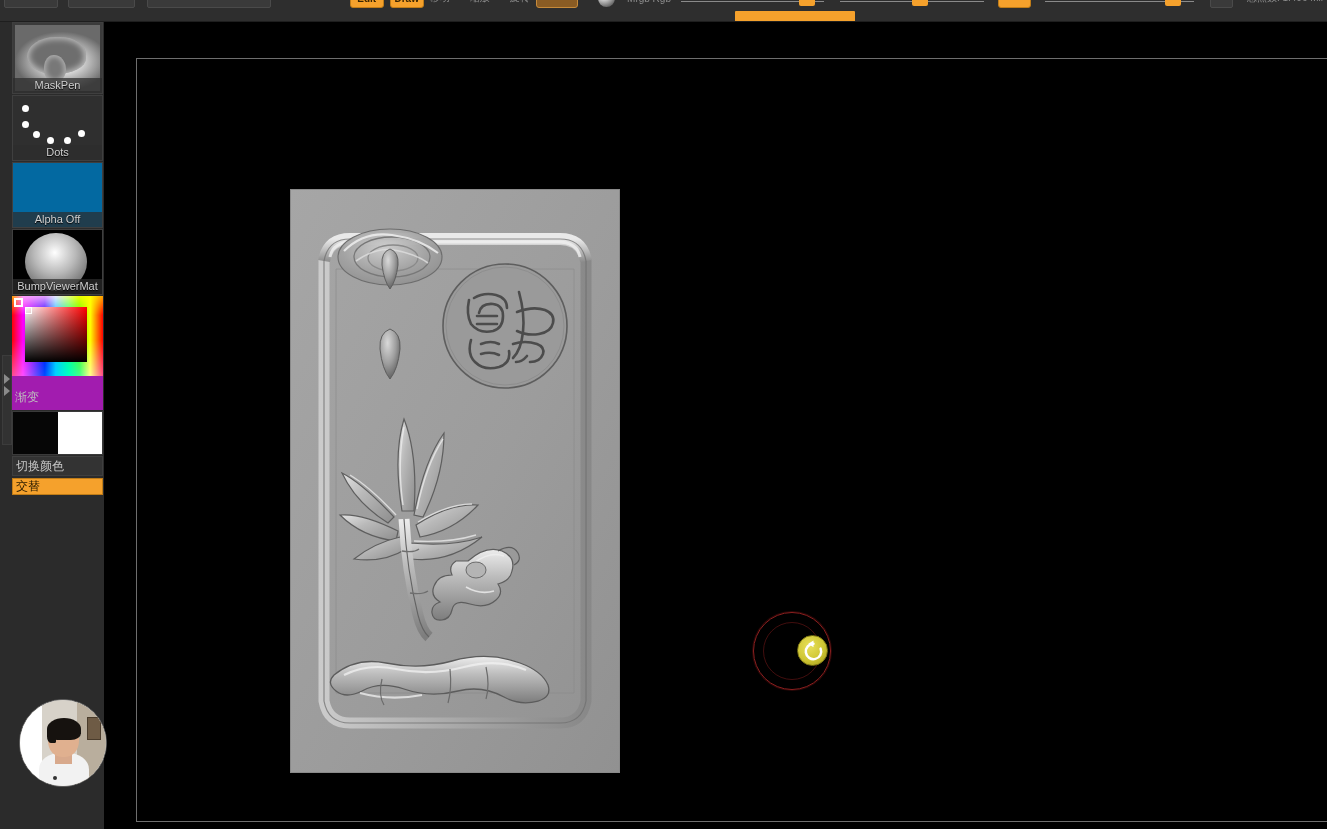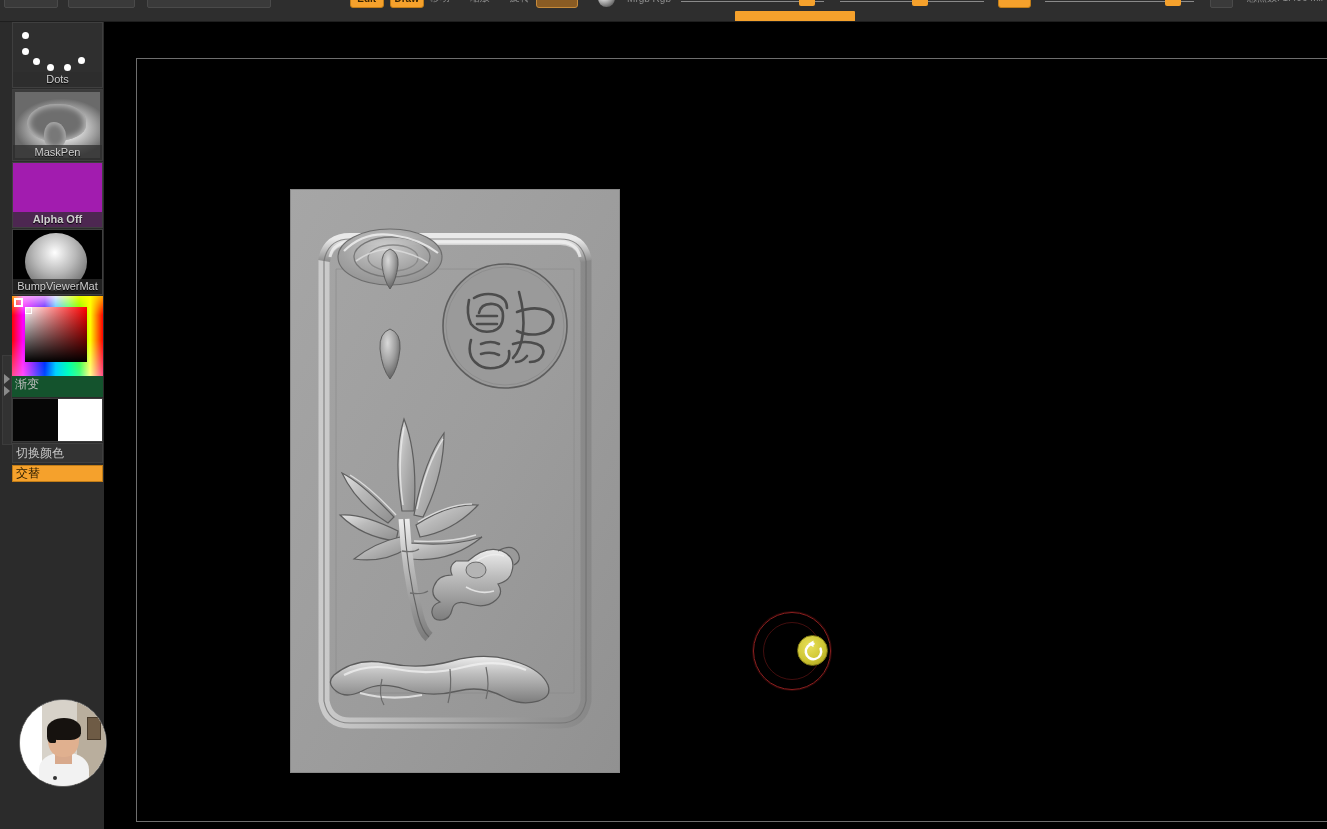--- a/index.html
+++ b/index.html
@@ -103,21 +103,21 @@
     position: absolute; left: 34%; top: 46%; width: 26%; height: 40%;
     background: #787878; border-radius: 45% 55% 50% 50%;
     box-shadow: 0 0 5px 2px rgba(255,255,255,0.4) inset;
   }
   #item-dots { height: 66px; background: #2f2f2f; }
   #dots-art { position: absolute; inset: 0; }
   #dots-art i {
     position: absolute; background: #fff; border-radius: 50%;
     width: 7px; height: 7px; display: block;
   }
-  #item-alpha { height: 66px; background: #a21caf; font-weight: bold; }
+  #item-alpha { height: 66px; background: #0369a1; }
   #item-texture { height: 66px; background: #2f2f2f; }
   #item-material { height: 66px; background: #000000; }
   #mat-sphere {
     position: absolute; left: 12px; top: 3px; width: 62px; height: 58px;
     border-radius: 50%;
     background: radial-gradient(circle at 48% 34%, #ffffff 0%, #e6e6e6 14%, #b8b8b8 42%, #7e7e7e 72%, #3e3e3e 100%);
   }
 
   
   #colorpicker {
@@ -142,22 +142,22 @@
   }
   #sv-marker {
     position: absolute; left: 13px; top: 11px; width: 7px; height: 7px;
     border: 1px solid #fff; background: transparent;
   }
   #hue-marker {
     position: absolute; left: 2px; top: 2px; width: 9px; height: 9px;
     border: 2px solid #ffffff; background: transparent;
   }
   .cp-label {
-    width: 91px; color: #bdbdbd; font-size: 12px; padding: 0 2px 4px 3px;
-    background: #14532d;
+    width: 91px; color: #bdbdbd; font-size: 12px; padding: 13px 2px 4px 3px;
+    background: #a21caf;
   }
   #swatches {
     display: flex; width: 91px; height: 44px; margin-top: 1px;
     border: 1px solid #3a3a3a;
   }
   #swatch-black { width: 50%; background: #060606; }
   #swatch-white { width: 50%; background: #ffffff; }
   #btn-switch-color {
     width: 91px; height: 20px; background: #333; border: 1px solid #3f3f3f;
     color: #c8c8c8; font-size: 12px; display: flex; align-items: center;
@@ -280,38 +280,38 @@
       </div>
       <div class="tb-slot" style="width:24px;margin-left:10px"></div>
       <div class="tb-label" style="margin-left:8px">总点数: 1.406 Mil</div>
     </div>
     <div id="active-tab-bar"></div>
     <div id="topbar-divider"></div>
   </div>
 
   <div id="sidebar">
 
+    <div class="tray-item" id="item-maskpen">
+      <div id="maskpen-art">
+        <div id="maskpen-blob"></div>
+        <div id="maskpen-blob2"></div>
+      </div>
+      <div class="tray-caption">MaskPen</div>
+    </div>
+
     <div class="tray-item" id="item-dots">
       <div id="dots-art">
         <i style="left:9px;  top:9px;"></i>
         <i style="left:9px;  top:25px;"></i>
         <i style="left:20px; top:35px;"></i>
         <i style="left:34px; top:41px;"></i>
         <i style="left:51px; top:41px;"></i>
         <i style="left:65px; top:34px;"></i>
       </div>
       <div class="tray-caption">Dots</div>
-    </div>
-
-    <div class="tray-item" id="item-maskpen">
-      <div id="maskpen-art">
-        <div id="maskpen-blob"></div>
-        <div id="maskpen-blob2"></div>
-      </div>
-      <div class="tray-caption">MaskPen</div>
     </div>
 
     <div class="tray-item" id="item-alpha">
       <div class="tray-thumb"></div>
       <div class="tray-caption">Alpha Off</div>
     </div>
 
 
     <div class="tray-item" id="item-material">
       <div id="mat-sphere"></div>

